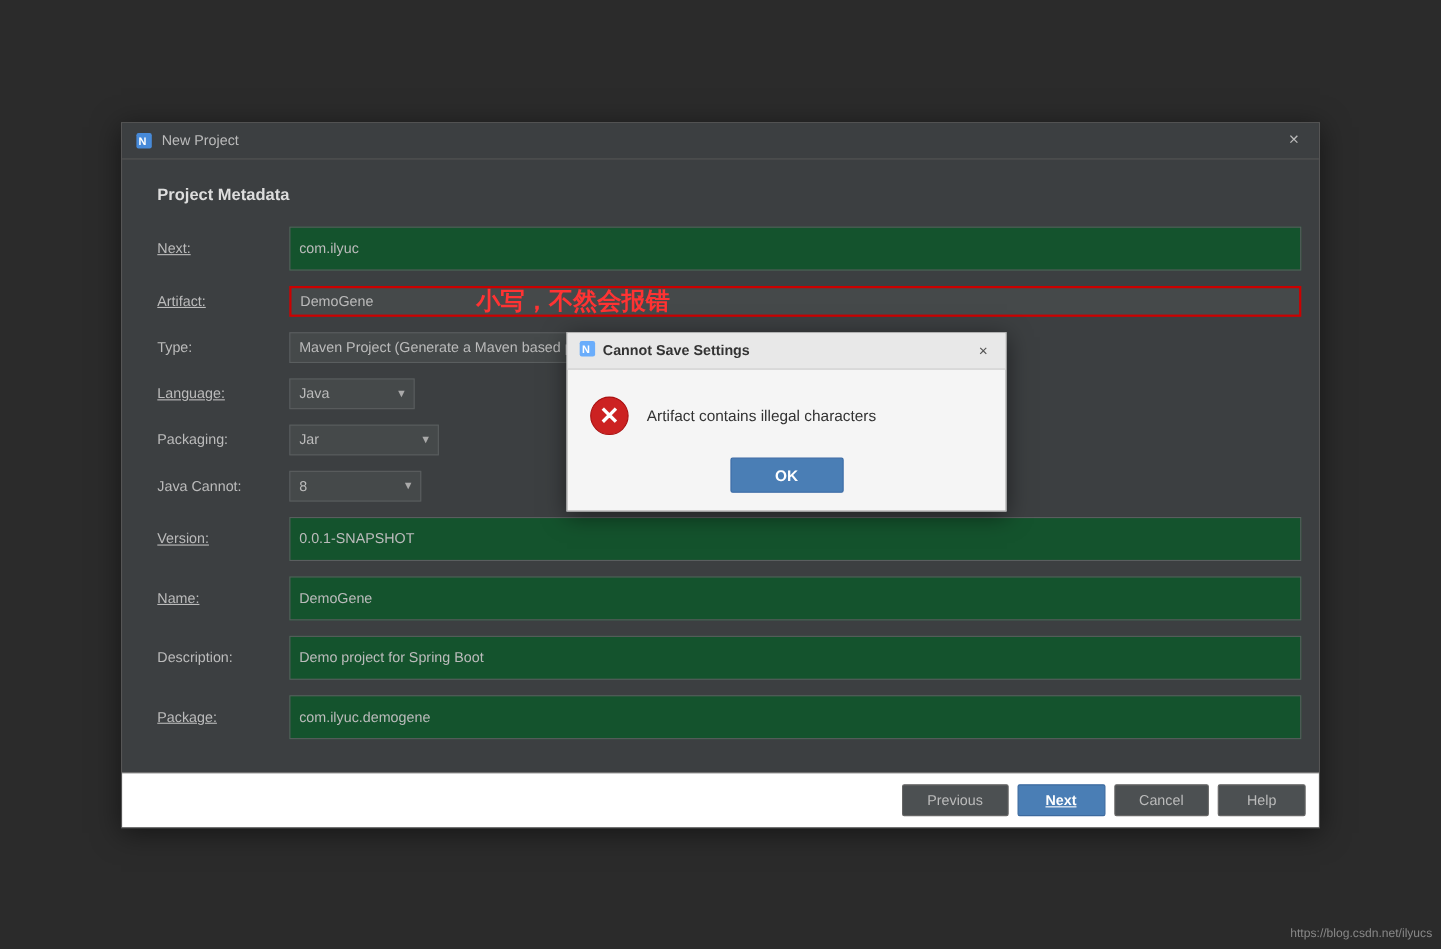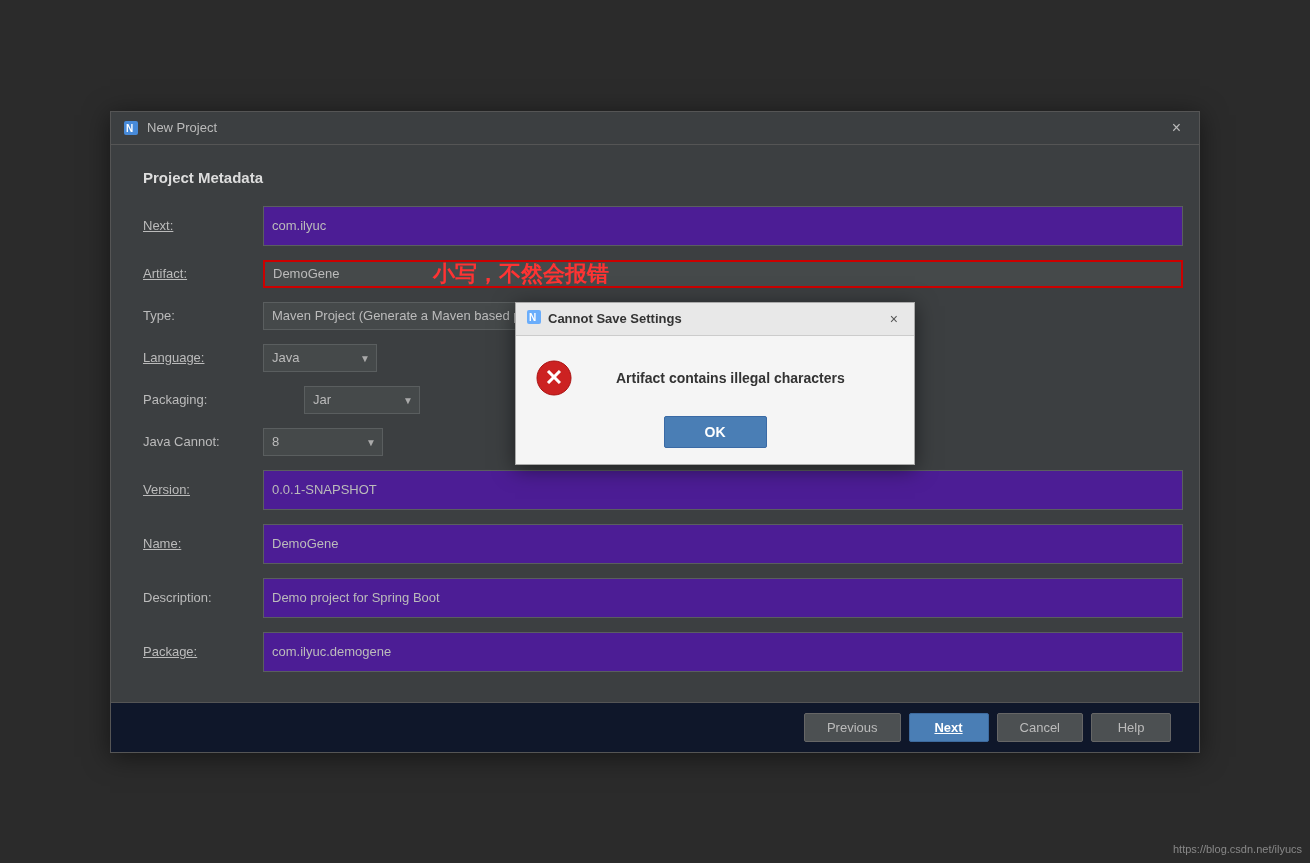--- a/index.html
+++ b/index.html
@@ -72,21 +72,21 @@
       width: 120px;
       color: #bbb;
       font-size: 13px;
       text-align: left;
       padding-right: 8px;
       flex-shrink: 0;
     }
     .form-label span.underline { text-decoration: underline; }
     .form-input {
       flex: 1;
-      background: #4c1d95;
+      background: #14532d;
       border: 1px solid #5a5e5f;
       color: #bbb;
       padding: 5px 8px;
       font-size: 13px;
       outline: none;
       height: 40px;
     }
     .artifact-input-wrapper {
       flex: 1;
       position: relative;
@@ -142,34 +142,33 @@
       color: #aaa;
       font-size: 10px;
     }
     .type-select-wrapper {
       width: 470px;
     }
     .lang-select-wrapper {
       width: 114px;
     }
     .pack-select-wrapper {
-      width: 116px;
-      margin-left: 41px;
+      width: 136px;
     }
     .java-select-wrapper {
       width: 120px;
     }
     .footer {
       display: flex;
       justify-content: flex-end;
       align-items: flex-start;
-      padding: 10px 28px;
+      padding: 10px 12px;
       border-top: 1px solid #555;
       gap: 8px;
-      background: #0f172a;
+      background: #ffffff;
     }
     .btn {
       padding: 6px 22px;
       font-size: 13px;
       cursor: pointer;
       border: 1px solid #666;
       border-radius: 2px;
       background: #4c5052;
       color: #bbb;
       min-width: 80px;
@@ -234,22 +233,21 @@
       gap: 16px;
     }
     .modal-error-icon {
       width: 36px;
       height: 36px;
       flex-shrink: 0;
     }
     .modal-message {
       color: #333;
       font-size: 14px;
-      font-weight: 700;
-      margin-left: 28px;
+      font-weight: 400;
     }
     .modal-footer {
       display: flex;
       justify-content: center;
       padding: 0 20px 16px 20px;
     }
     .modal-ok-btn {
       background: #4a7eb5;
       border: 1px solid #3a6aa5;
       color: #fff;

